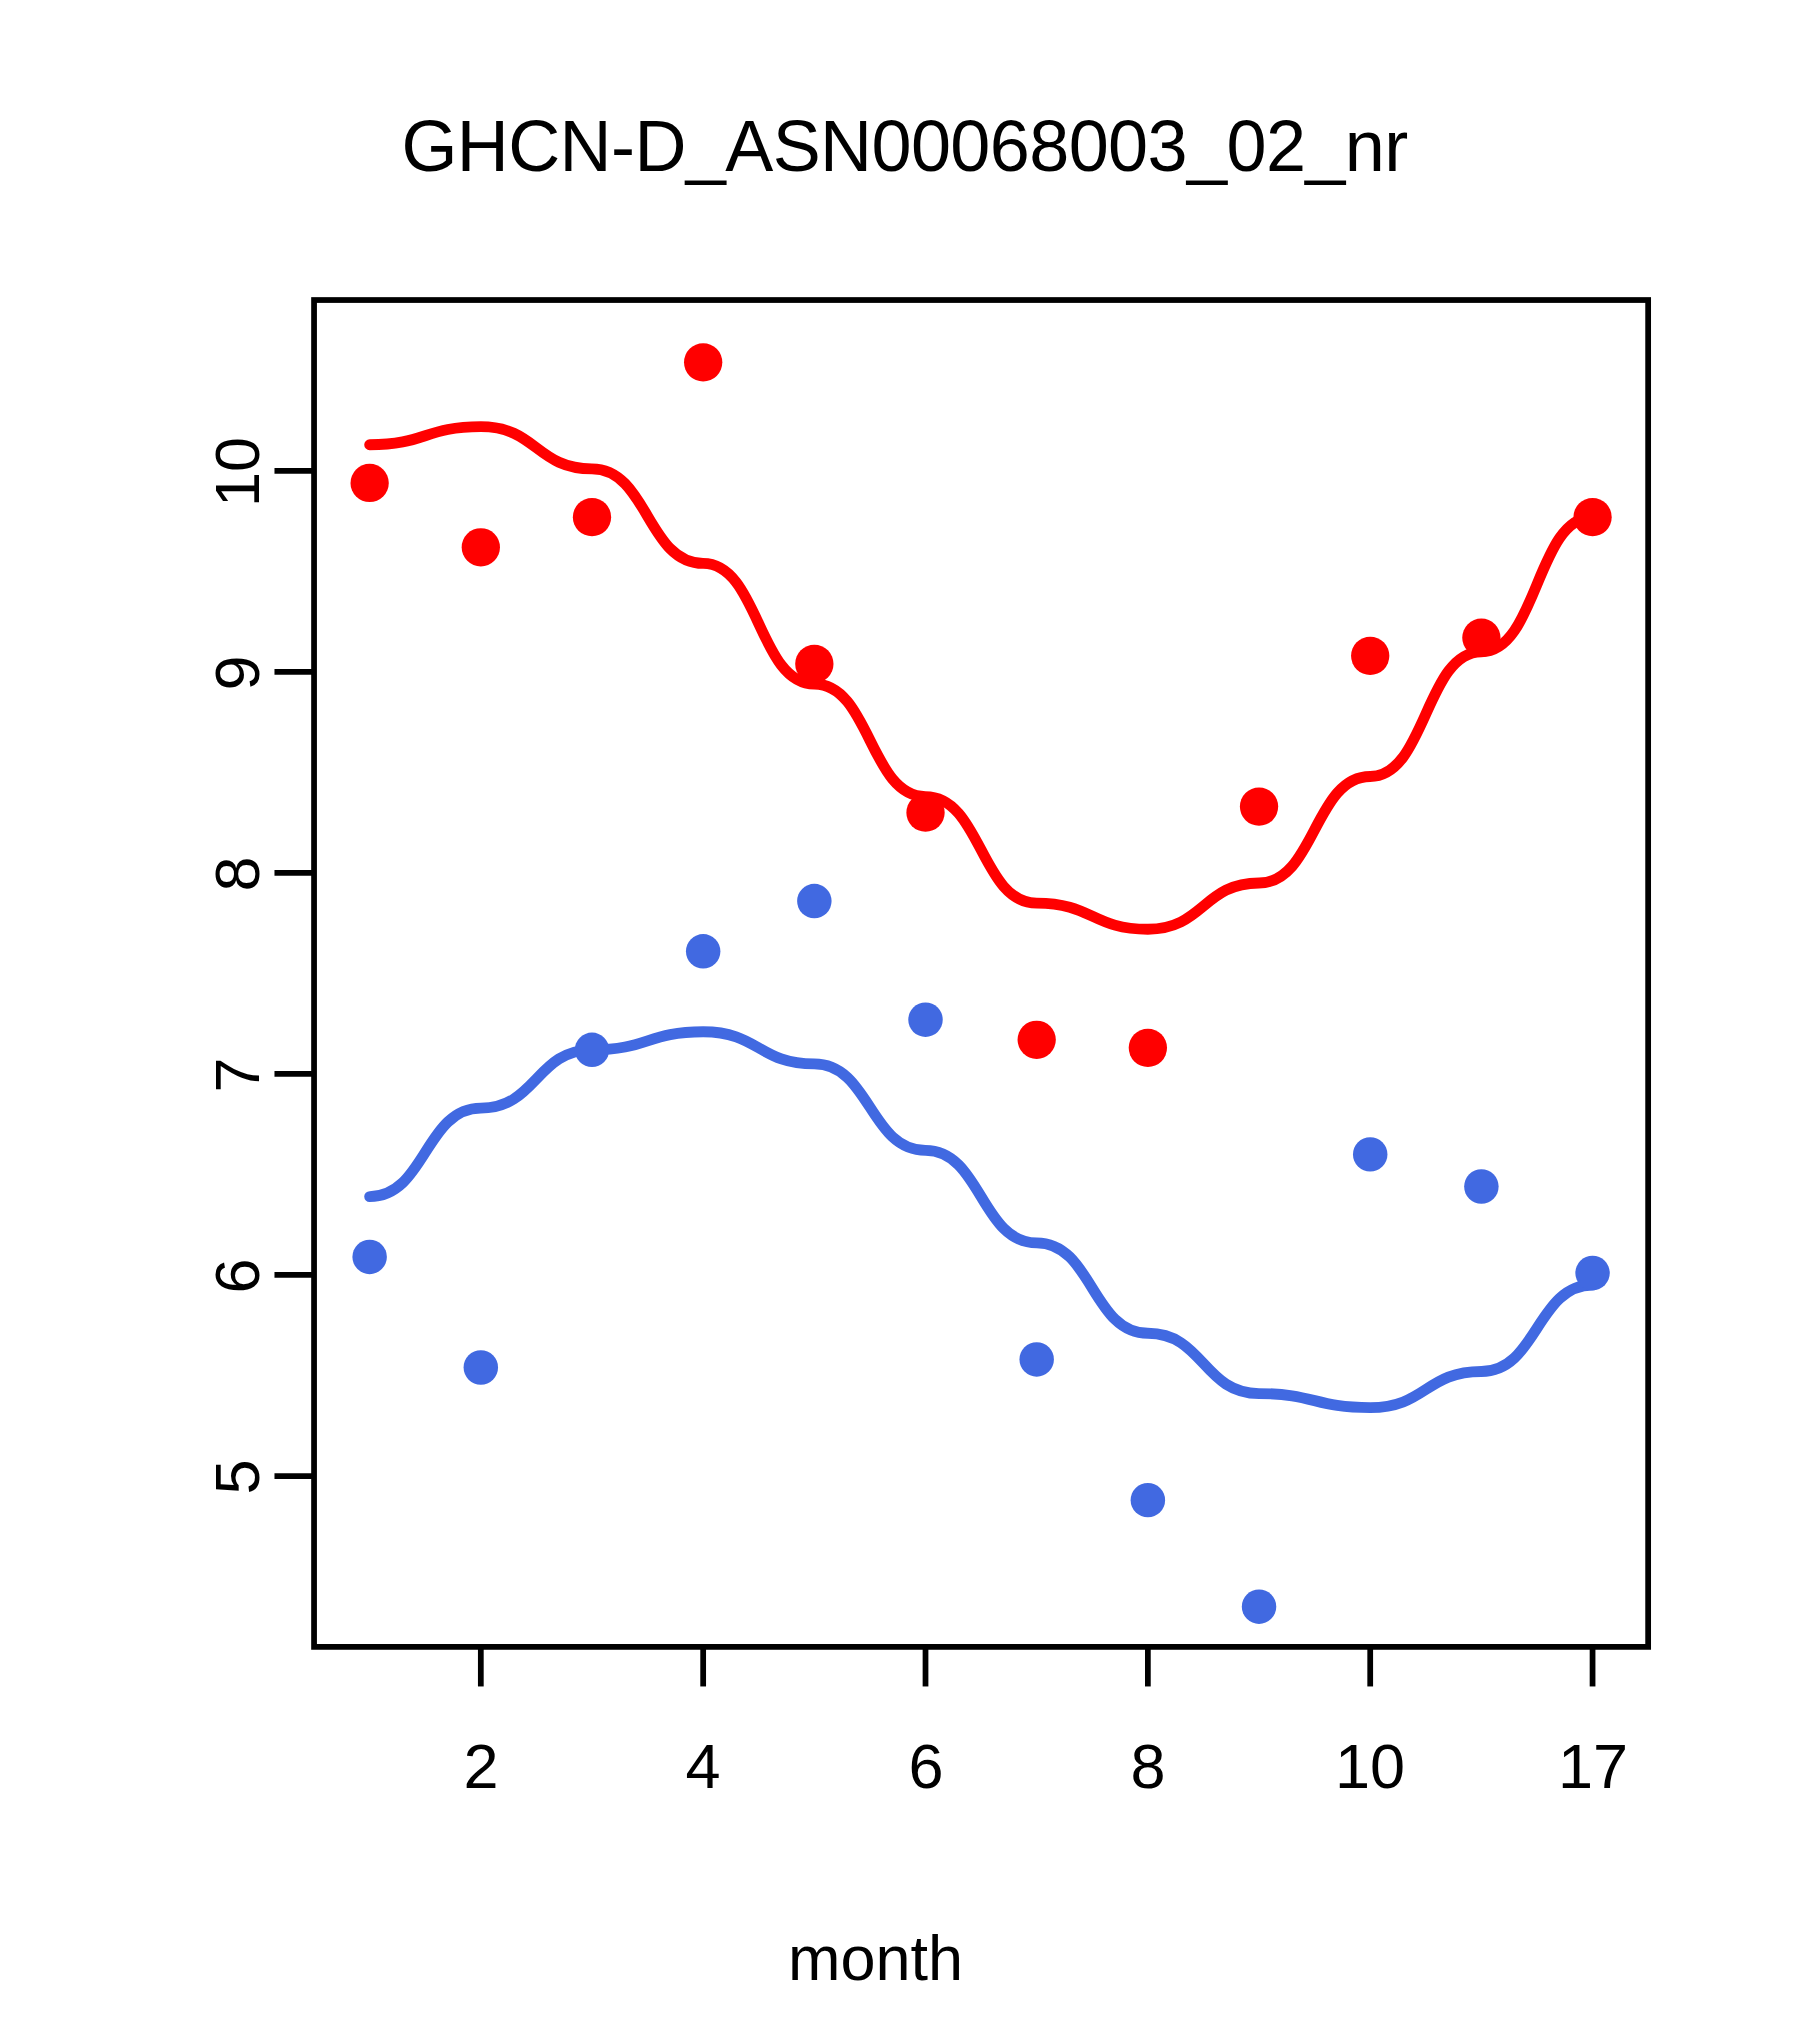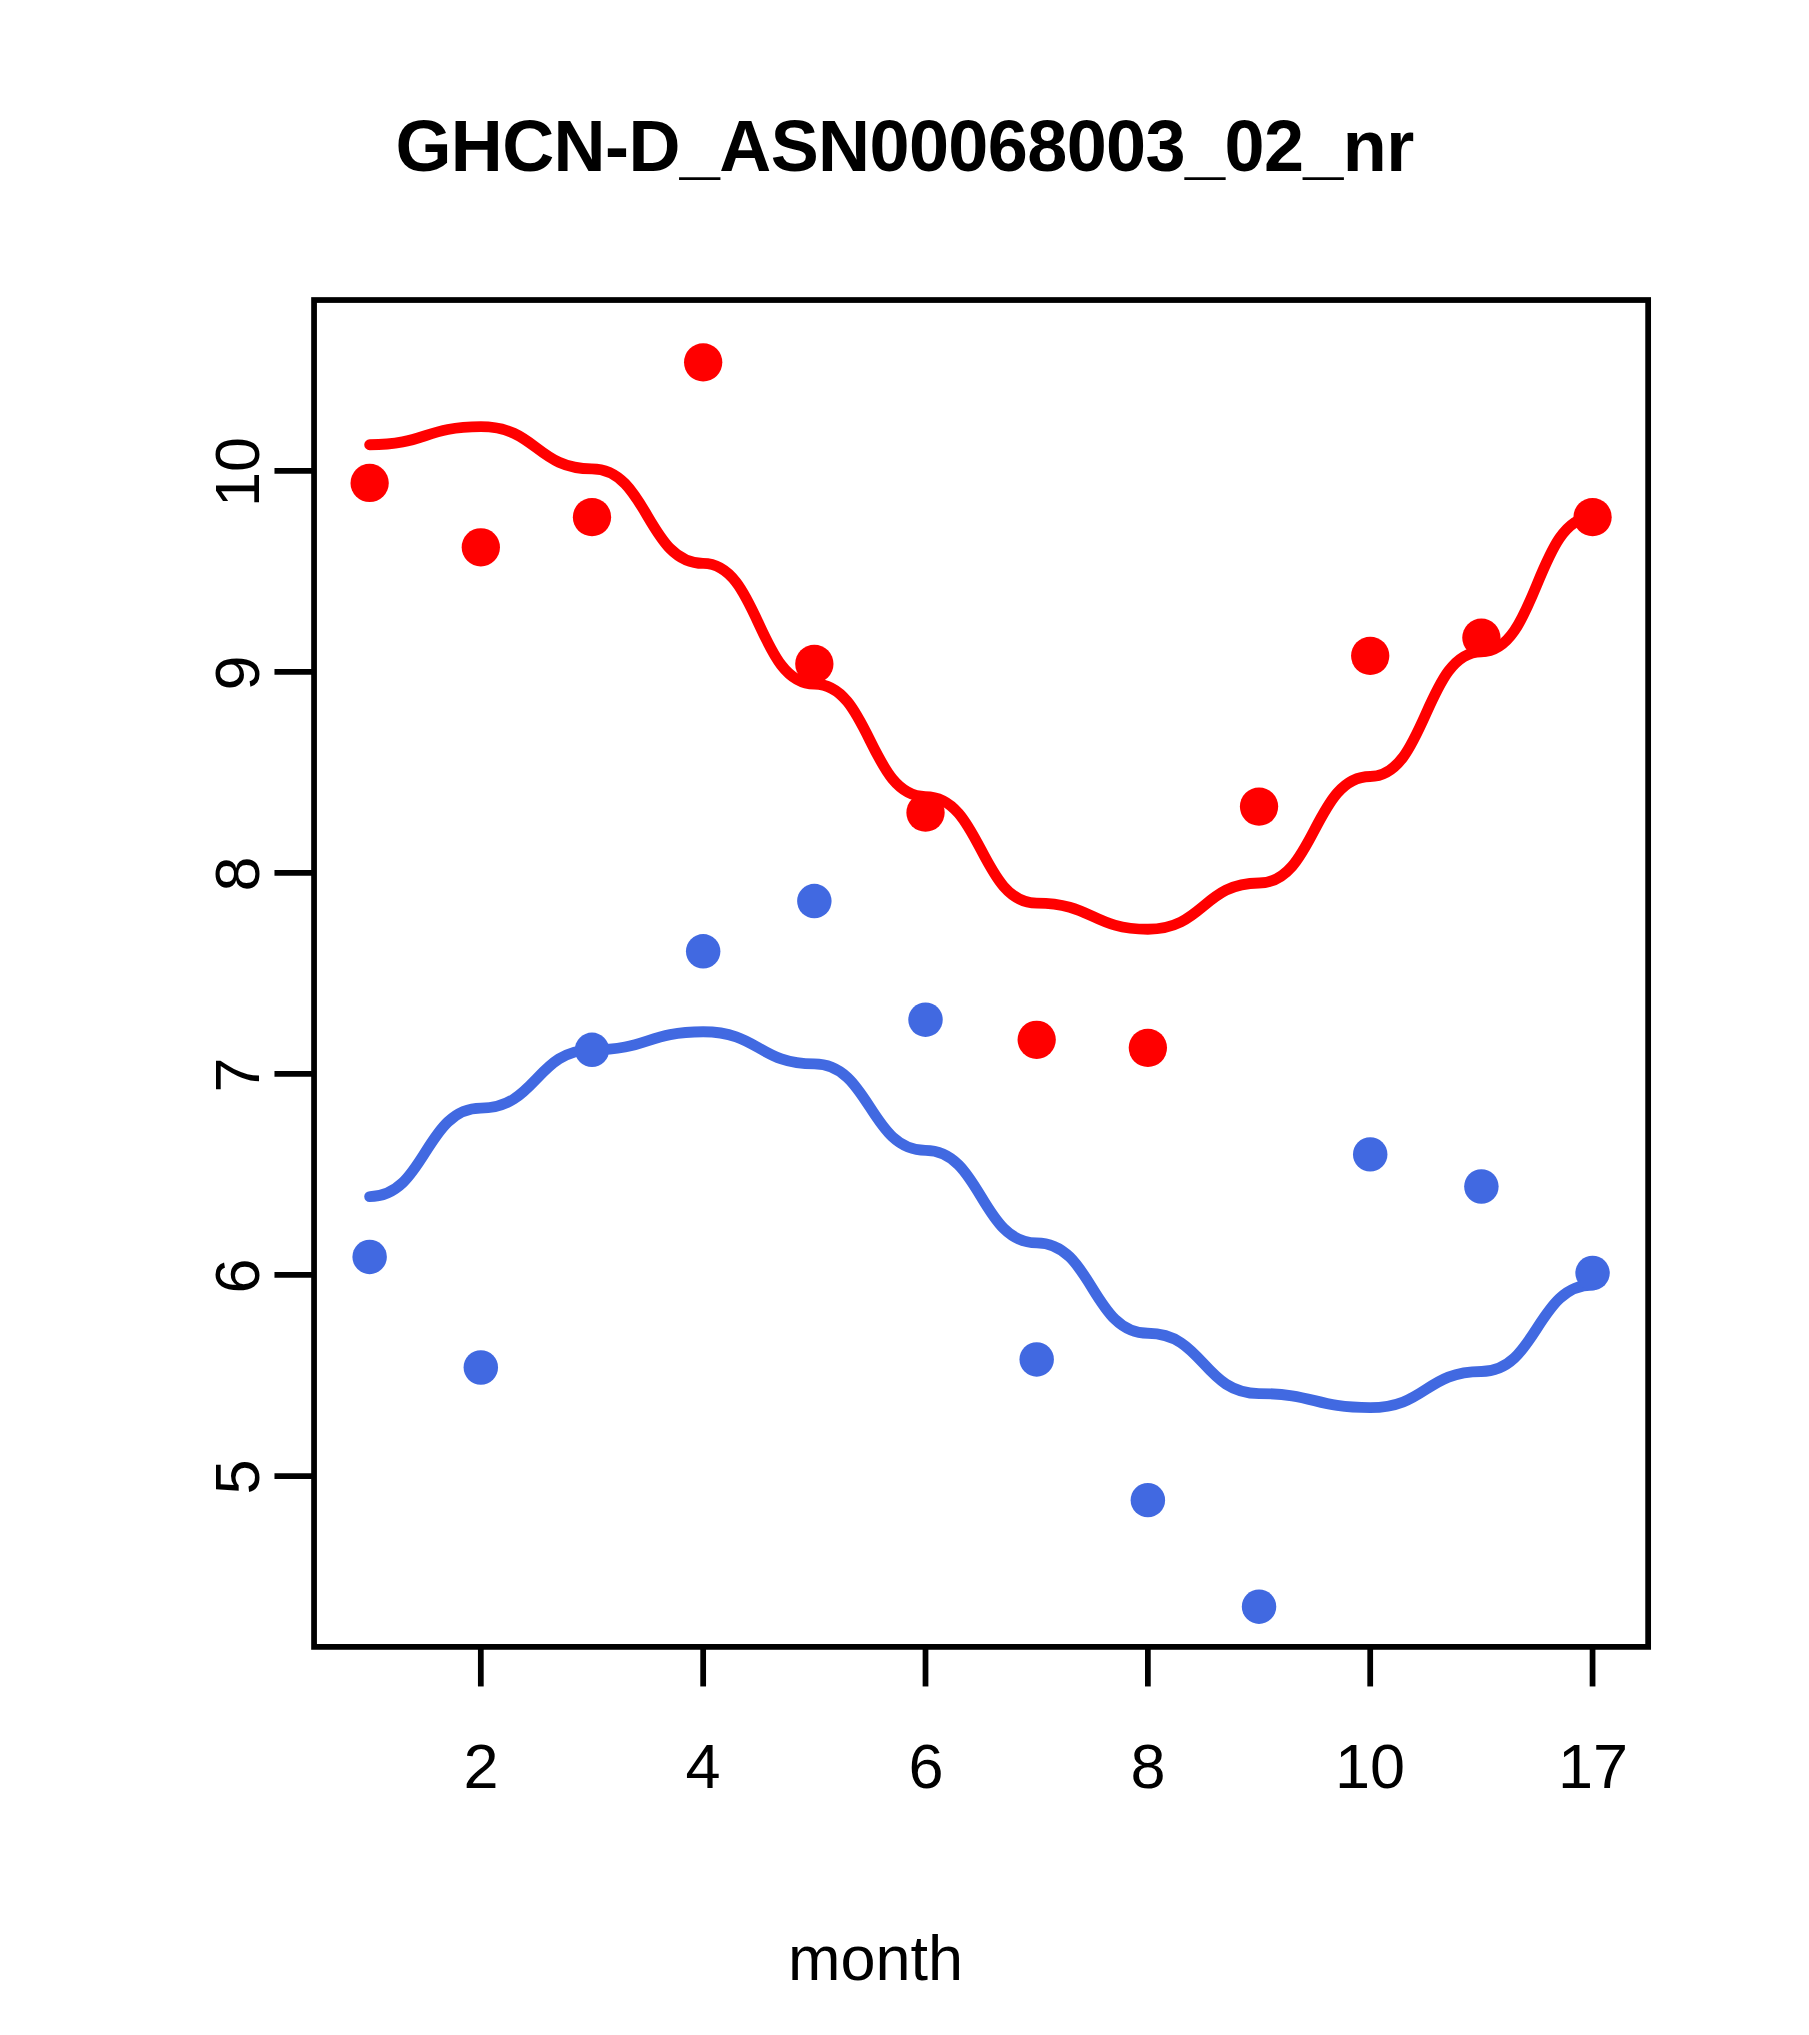--- a/index.html
+++ b/index.html
@@ -1,21 +1,21 @@
 <!DOCTYPE html>
 <html style="font-size:10.2px"><head>
 <meta charset="utf-8">
 <style>
   html,body{margin:0;padding:0;background:#ffffff;}
   body{width:1809px;height:2035px;font-family:"Liberation Sans",sans-serif;color:#000;}
   #root{position:relative;width:1809px;height:2035px;background:#fff;overflow:hidden;}
 
   #plot-title{
     position:absolute; left:0; top:105px; width:1809px;
-    text-align:center; font-size:72px; font-weight:bold;
+    text-align:center; font-size:72px; font-weight:normal;
     letter-spacing:-0.6px; white-space:pre;
   }
 
   #figure-area{position:absolute;left:0;top:0;width:1809px;height:2035px;}
   #chart-svg{position:absolute;left:0;top:0;}
   #x-axis-title{
     position:absolute; left:0; top:1922px; width:1751px;
     text-align:center; font-size:63px; white-space:pre;
   }
   .tick-x{

